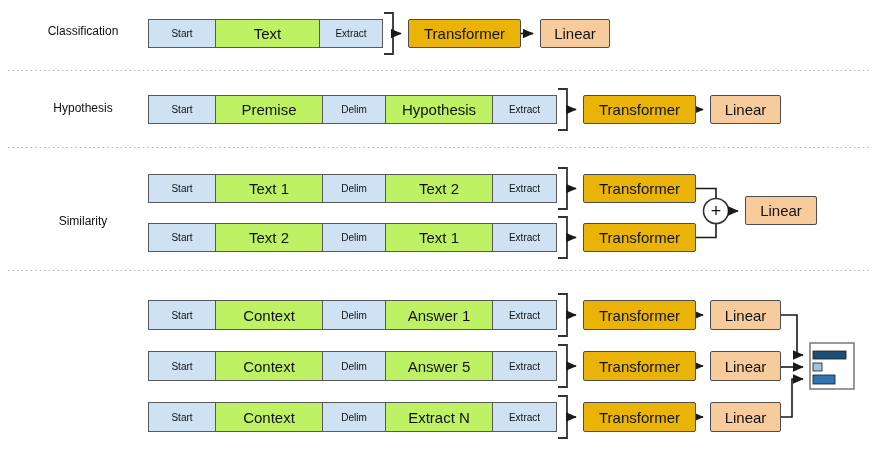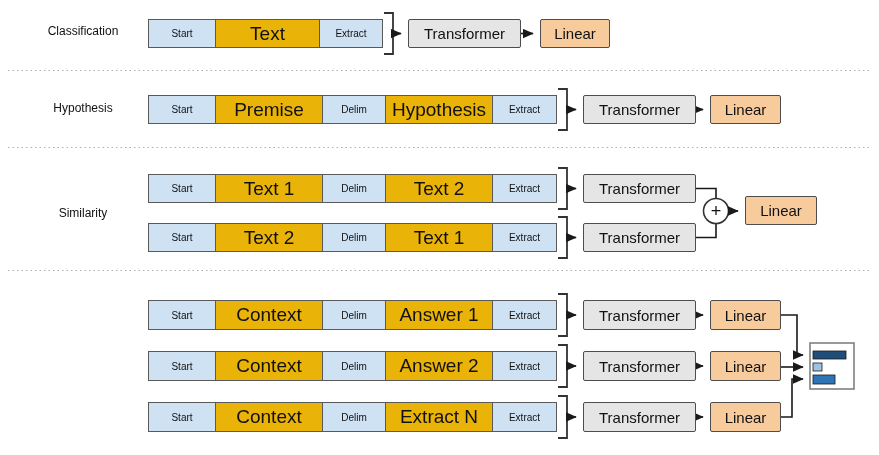--- a/index.html
+++ b/index.html
@@ -15,27 +15,27 @@
   .cell-row {
     position:absolute; display:flex; box-sizing:border-box;
     border:1.5px solid #595959; background:#fff;
   }
   .cell {
     display:flex; align-items:center; justify-content:center;
     box-sizing:border-box; font-size:10px; white-space:nowrap;
   }
   .cell + .cell { border-left:1.5px solid #595959; }
   .cell.token   { background:#cfe2f3; }
-  .cell.content { background:#eab308; font-size:19px; }
+  .cell.content { background:#bef264; font-size:15px; }
   .pbox {
     position:absolute; display:flex; align-items:center; justify-content:center;
     box-sizing:border-box; border:1.5px solid #4d4d4d; border-radius:2px;
     font-size:15px; white-space:nowrap;
   }
-  .transformer { background:#e5e5e5; }
+  .transformer { background:#eab308; }
   .linear      { background:#f8cb9d; }
   .sum-text { font-size:18px; fill:#111; font-family:"Liberation Sans", sans-serif; }
 </style>
 </head>
 <body>
 
 <div class="canvas">
 
   <svg class="wires" viewBox="0 0 879 455">
     <defs>
@@ -81,21 +81,21 @@
     <path class="wire" d="M781 417 L792 417 L792 379 L803 379" marker-end="url(#ah)"></path>
 
     <rect x="810" y="343" width="44" height="46" fill="#ffffff" stroke="#808080" stroke-width="1.6"></rect>
     <rect x="813" y="351" height="8" stroke="#1a1a1a" stroke-width="0.8" width="33" fill="#1f4e79"></rect>
     <rect x="813" y="363" height="8" stroke="#1a1a1a" stroke-width="0.8" width="9" fill="#9dc3e6"></rect>
     <rect x="813" y="375" height="9" stroke="#1a1a1a" stroke-width="0.8" width="22" fill="#2e75b6"></rect>
   </svg>
 
   <div class="section-label" style="left:20px; top:24px; width:126px">Classification</div>
   <div class="section-label" style="left:20px; top:101px; width:126px">Hypothesis</div>
-  <div class="section-label" style="left:20px; top:206px; width:126px">Similarity</div>
+  <div class="section-label" style="left:20px; top:214px; width:126px">Similarity</div>
 
   <div class="cell-row" style="left:148px; top:19px; width:235px; height:29px">
     <div class="cell token" style="flex:0 0 66px">Start</div>
     <div class="cell content" style="flex:1">Text</div>
     <div class="cell token" style="flex:0 0 63px">Extract</div>
   </div>
   <div class="pbox transformer" style="left:408px; top:19px; width:113px; height:29px">Transformer</div>
   <div class="pbox linear" style="left:540px; top:19px; width:70px; height:29px">Linear</div>
 
   <div class="cell-row" style="left:148px; top:95px; width:409px; height:29px">
@@ -134,21 +134,21 @@
     <div class="cell content" style="flex:0 0 107px">Answer 1</div>
     <div class="cell token" style="flex:1">Extract</div>
   </div>
   <div class="pbox transformer" style="left:583px; top:300px; width:113px; height:30px">Transformer</div>
   <div class="pbox linear" style="left:710px; top:300px; width:71px; height:30px">Linear</div>
 
   <div class="cell-row" style="left:148px; top:351px; width:409px; height:30px">
     <div class="cell token" style="flex:0 0 66px">Start</div>
     <div class="cell content" style="flex:0 0 107px">Context</div>
     <div class="cell token" style="flex:0 0 63px">Delim</div>
-    <div class="cell content" style="flex:0 0 107px">Answer 2</div>
+    <div class="cell content" style="flex:0 0 107px">Answer 5</div>
     <div class="cell token" style="flex:1">Extract</div>
   </div>
   <div class="pbox transformer" style="left:583px; top:351px; width:113px; height:30px">Transformer</div>
   <div class="pbox linear" style="left:710px; top:351px; width:71px; height:30px">Linear</div>
 
   <div class="cell-row" style="left:148px; top:402px; width:409px; height:30px">
     <div class="cell token" style="flex:0 0 66px">Start</div>
     <div class="cell content" style="flex:0 0 107px">Context</div>
     <div class="cell token" style="flex:0 0 63px">Delim</div>
     <div class="cell content" style="flex:0 0 107px">Extract N</div>

